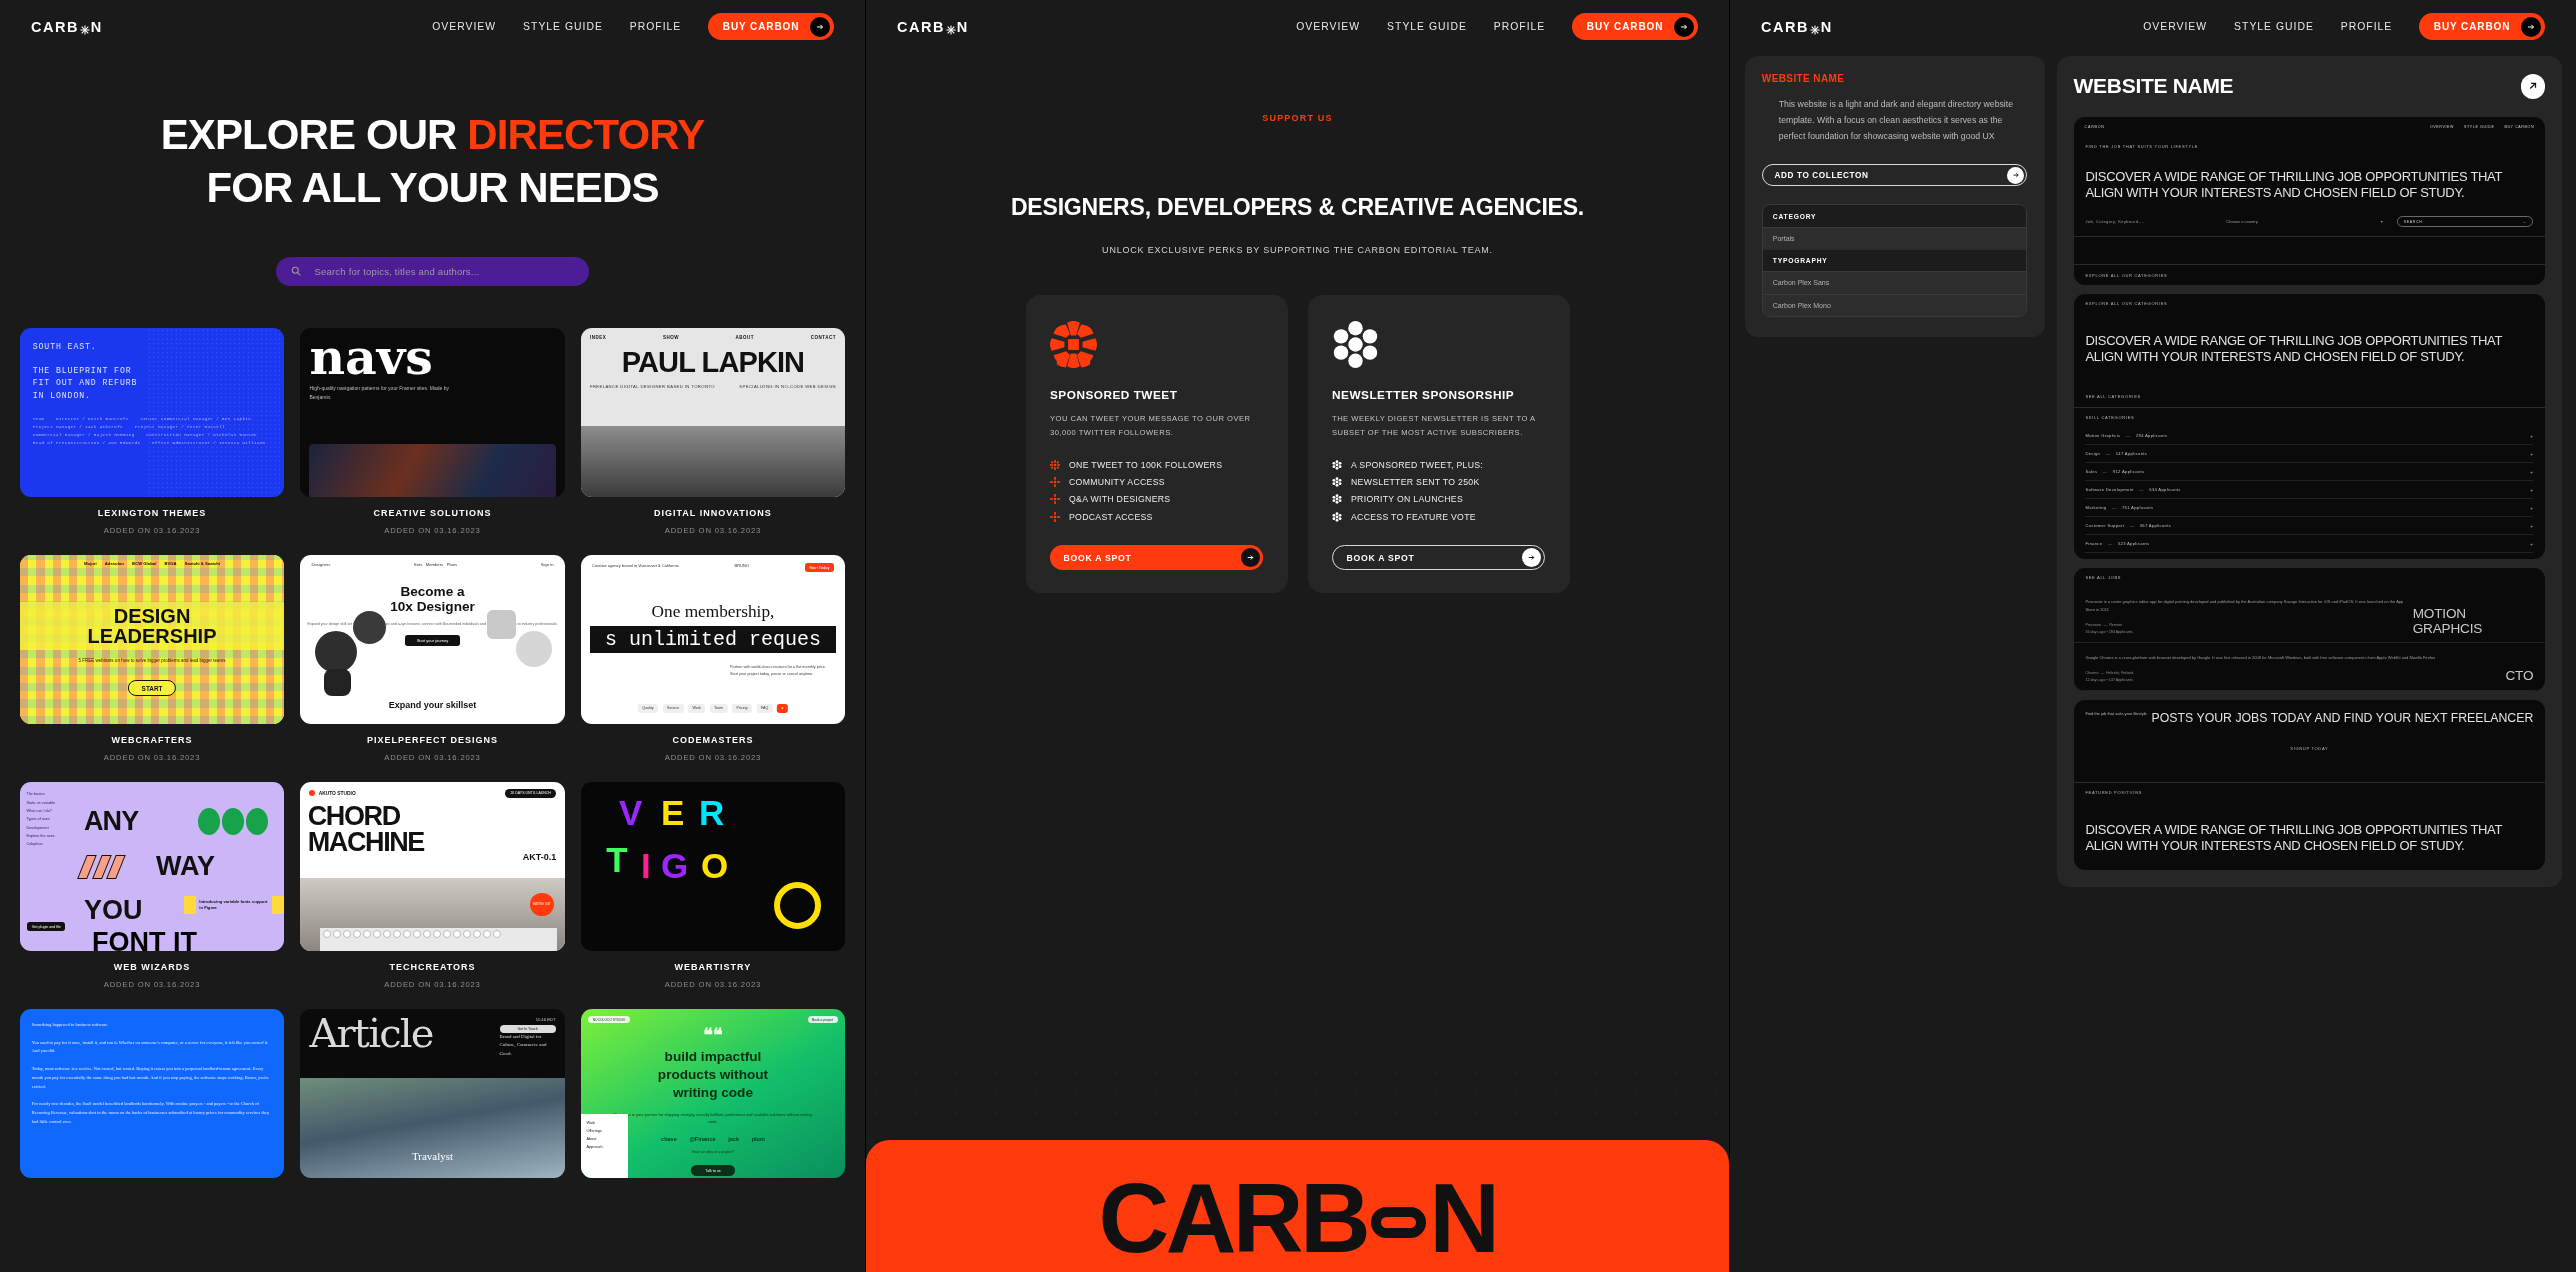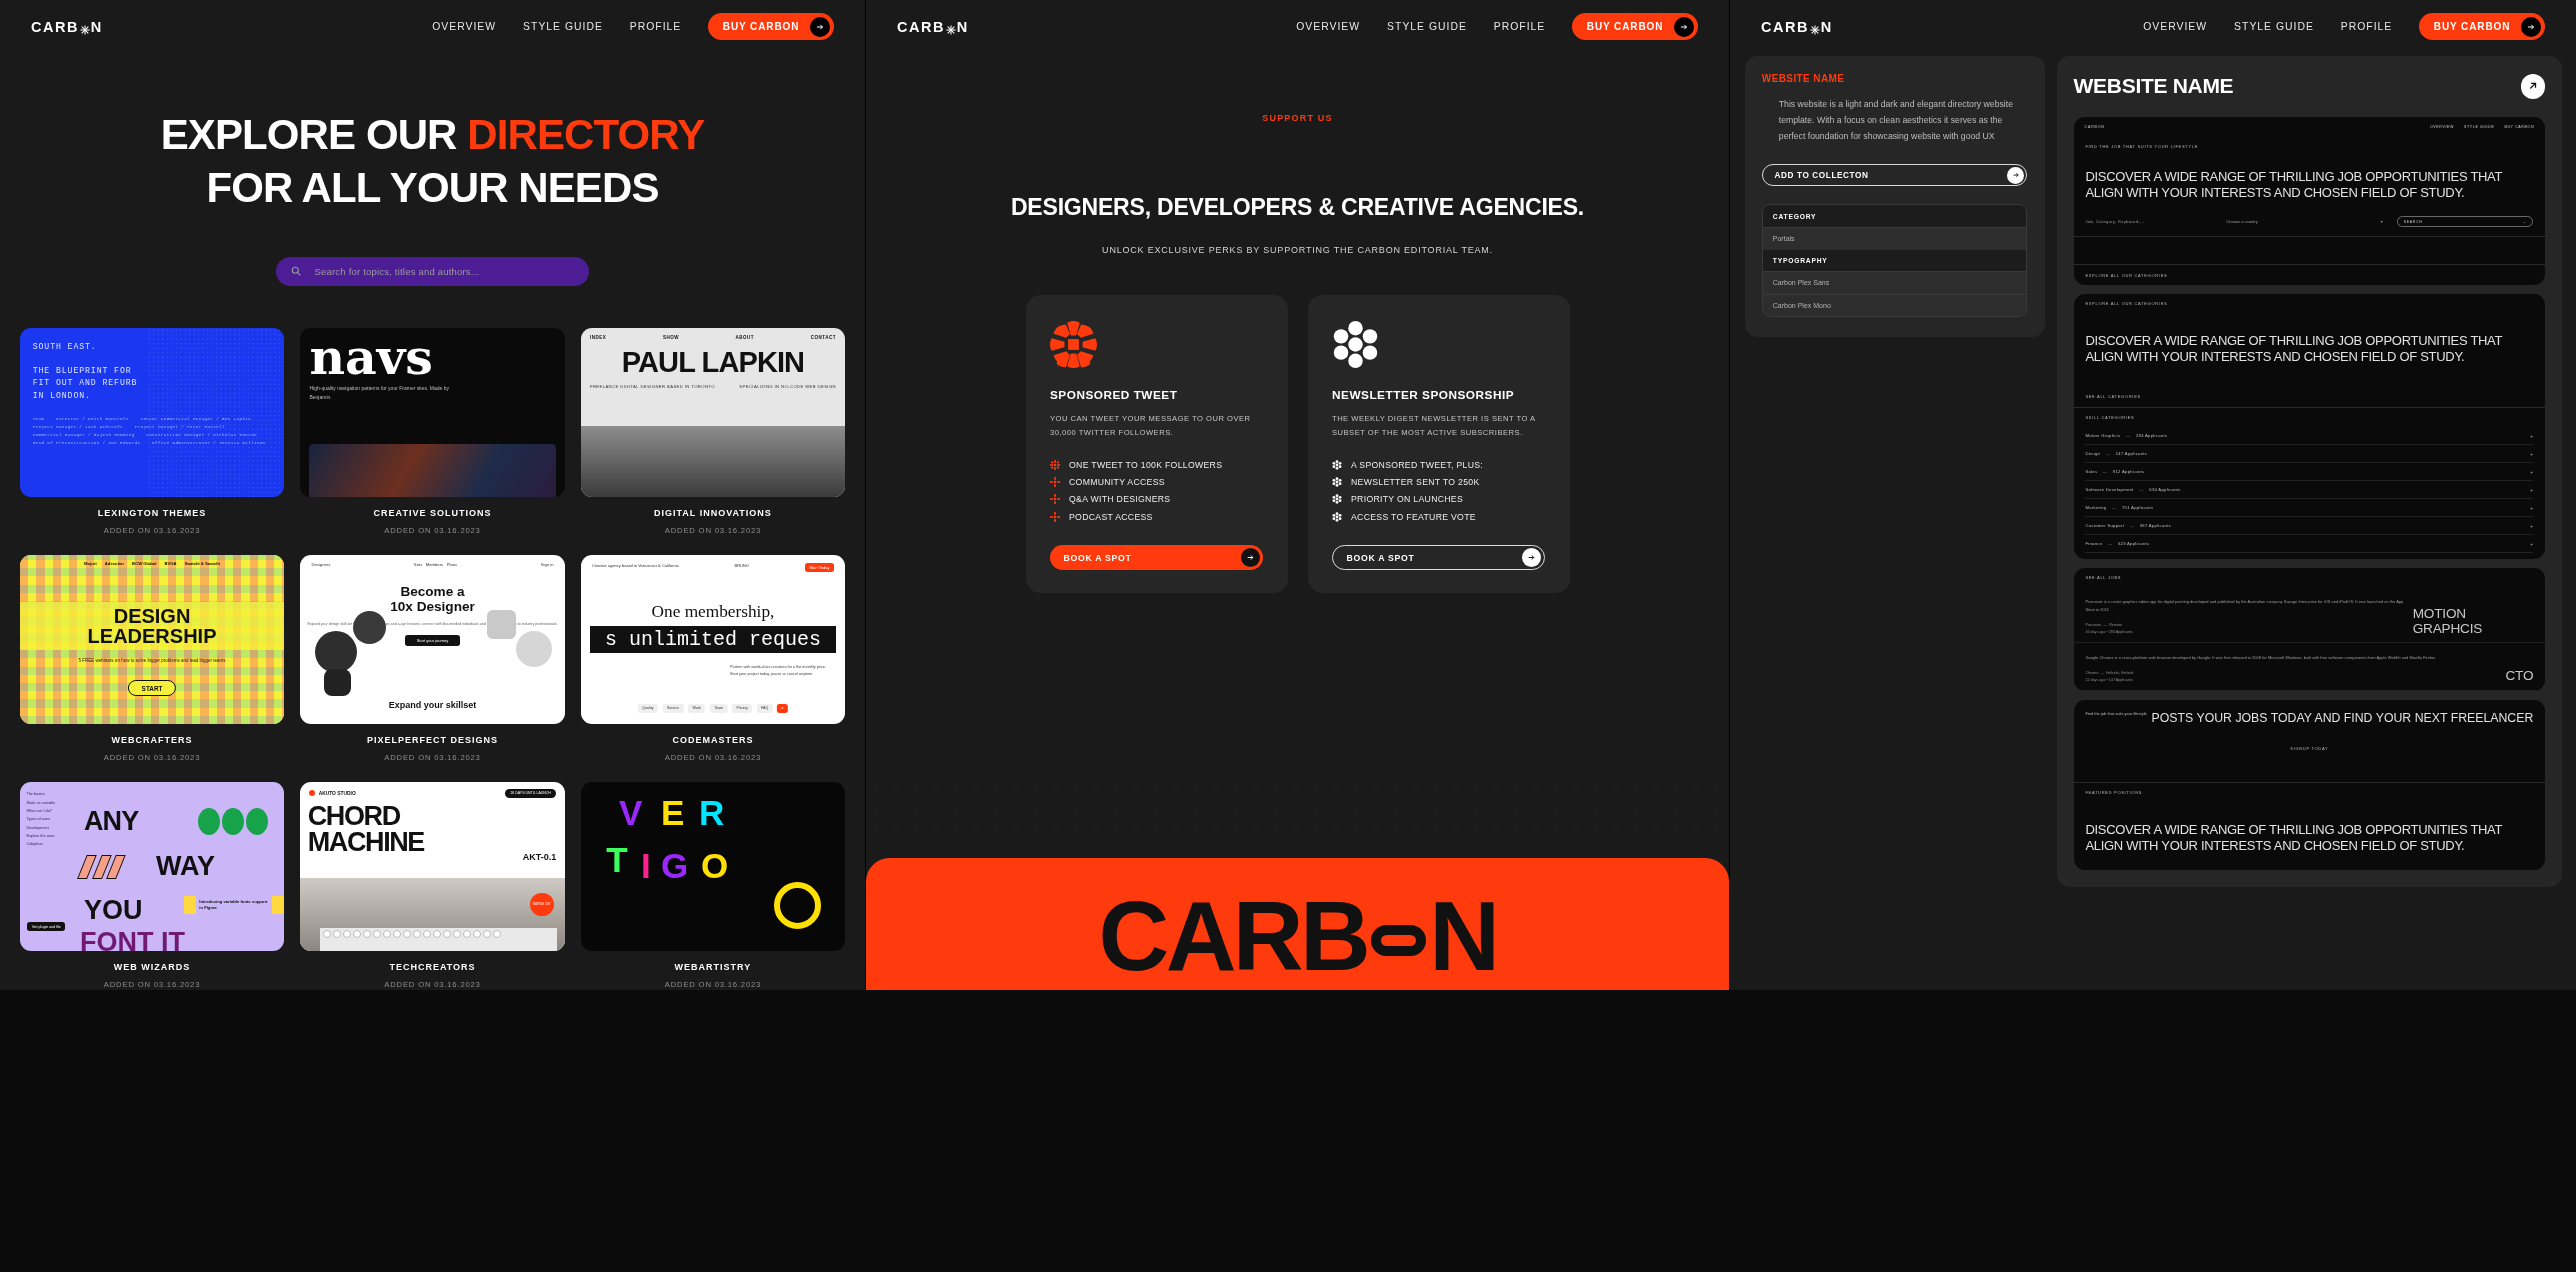--- a/index.html
+++ b/index.html
@@ -4,21 +4,21 @@
 <style>
   * { box-sizing: border-box; margin: 0; padding: 0; }
   html, body {
     width: 2576px; height: 1272px;
     background: #0b0b0b; overflow: hidden;
     font-family: "Liberation Sans", sans-serif;
   }
   .screen { display: flex; width: 2576px; height: 1272px; }
 
   
-  .panel { position: relative; height: 990px; overflow: hidden; background: #1a1a1a; }
+  .panel { position: relative; height: 1272px; overflow: hidden; background: #1a1a1a; }
   .p1 { width: 865px; }
   .p2 { width: 865px; background:#1a1a1a; border-left:1.8px solid #000; border-right:1.8px solid #000;}
   .p3 { width: 846px; background:#1a1a1a; }
 
   
   .nav { position:absolute; top:0; left:0; right:0; height:53px;
          display:flex; align-items:center; justify-content:space-between;
          padding:0 31px; z-index:40; }
   .logo { color:#fff; font-weight:700; font-size:14.5px; letter-spacing:1.5px; display:flex; align-items:center;}
   .logo .ast { display:inline-block; width:10px; height:10px; margin:0 0.9px; position:relative; top:0.9px;}
@@ -105,21 +105,21 @@
   .t-any .w1 { position:absolute; left:64px; top:23.6px; font-size:27px; font-weight:800; color:#111; letter-spacing:-0.9px;}
   .t-any .dots { position:absolute; left:178px; top:25.4px; display:flex; gap:1.8px;}
   .t-any .dots b { width:22px; height:27px; background:#16a34a; border-radius:50%; display:block;}
   .t-any .w2 { position:absolute; left:136px; top:69px; font-size:27px; font-weight:800; color:#111;}
   .t-any .w3 { position:absolute; left:64px; top:113px; font-size:27px; font-weight:800; color:#111;}
   .t-any .sl { position:absolute; left:62px; top:73px; display:flex; gap:4.5px;}
   .t-any .sl b { width:10px; height:23.6px; background:#f6a08a; display:block; transform:skewX(-22deg); border:0.9px solid #111;}
   .t-any .fl { position:absolute; left:164px; top:114px; display:flex; gap:3.6px; align-items:center;}
   .t-any .fl b { width:14.5px;height:18px;background:#ffd93d;display:block;}
   .t-any .fl span { font-size:4.2px; color:#111; font-weight:700; line-height:1.5;}
-  .t-any .btm { position:absolute; left:60px; bottom:-7.3px; font-size:27px; font-weight:800; color:#701a75;}
+  .t-any .btm { position:absolute; left:72px; bottom:-7.3px; font-size:27px; font-weight:800; color:#000000;}
   .t-any .pill { position:absolute; left:7.3px; bottom:20px; background:#111; color:#fff; font-size:3.6px; padding:2.7px 4.5px; border-radius:2.7px;}
   .t-chord { background:#fff; }
   .t-chord .tb { display:flex; justify-content:space-between; align-items:center; padding:6.4px 8.2px;}
   .t-chord .st { font-size:4.9px; font-weight:700; color:#111; display:flex; align-items:center; gap:3.6px;}
   .t-chord .st b { width:6.4px;height:6.4px;background:#FF3B0D;border-radius:50%;display:block;}
   .t-chord .bd { background:#111; color:#fff; font-size:3.5px; padding:2.7px 5.5px; border-radius:7.3px;}
   .t-chord h2 { font-size:27px; font-weight:800; color:#111; letter-spacing:-1.4px; line-height:.95; padding:0 7.3px;}
   .t-chord .akt { text-align:right; font-size:9px; font-weight:700; color:#111; padding-right:8.2px; margin-top:-3.6px;}
   .t-chord .rock { position:absolute; left:0; right:0; bottom:0; height:73px;
      background:linear-gradient(180deg,#cfcac4,#8d8680);}

